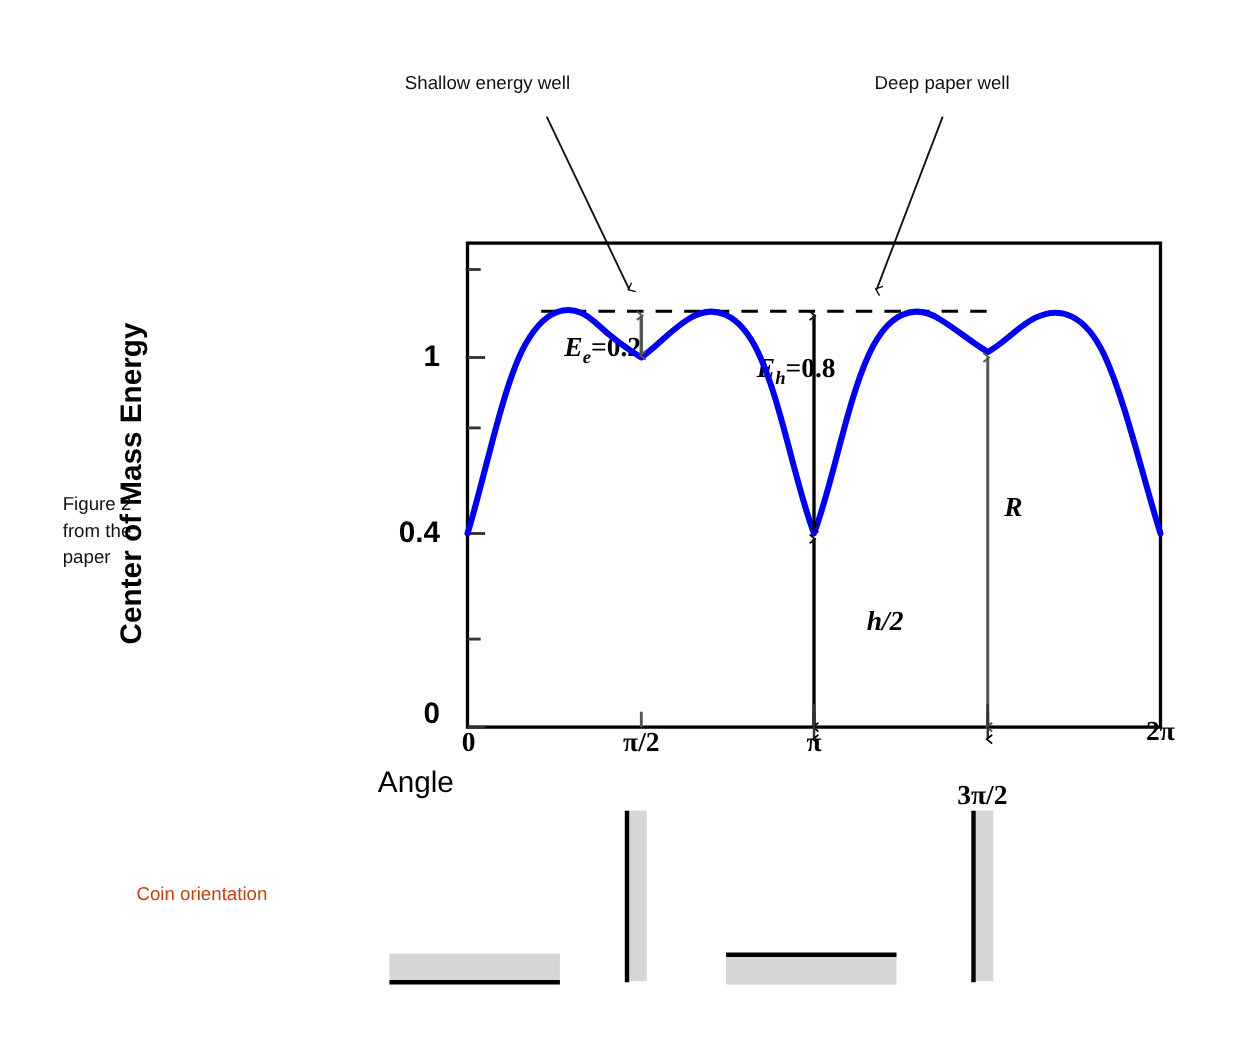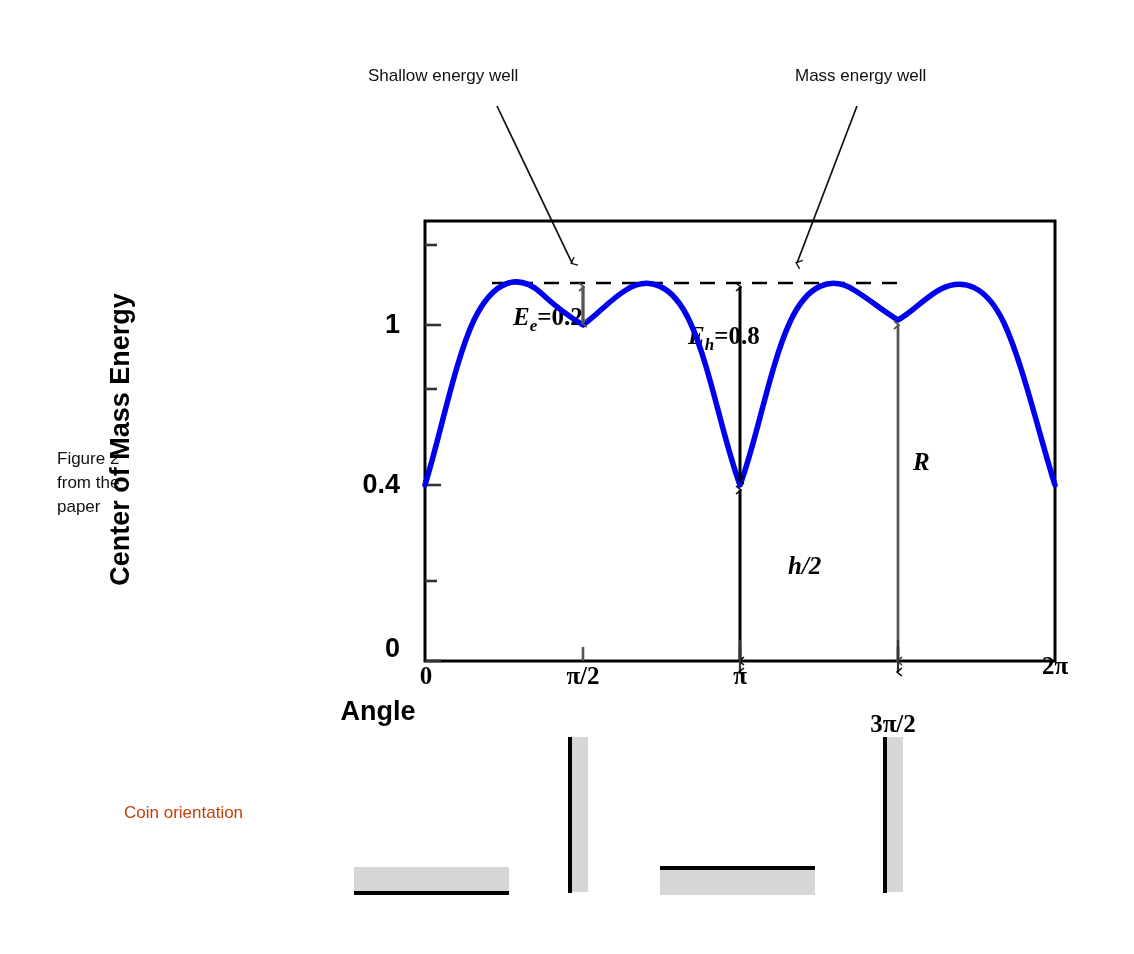--- a/index.html
+++ b/index.html
@@ -21,21 +21,21 @@
   }
   .anno-label{
     position:absolute;font-family:"Liberation Sans",sans-serif;
     font-size:17px;color:#111;white-space:nowrap;
   }
   #label-shallow{left:368px;top:66px;}
   #label-deep{left:795px;top:66px;}
 
   .axis-title-x{
     position:absolute;left:0;top:696px;width:944px;text-align:center;
-    font-family:"Liberation Sans",sans-serif;font-weight:bold;
+    font-family:"Liberation Sans",sans-serif;font-weight:normal;
     font-size:27px;color:#000;
   }
   .axis-title-x span{position:relative;left:-94px;}
   .axis-title-y{
     position:absolute;left:-45px;top:424px;width:330px;text-align:center;
     transform:rotate(-90deg);transform-origin:center center;
     font-family:"Liberation Sans",sans-serif;font-weight:bold;
     font-size:27px;color:#000;
   }
 
@@ -60,21 +60,21 @@
 </head>
 <body>
 
 <div id="figure-root">
 
   <div class="caption-block">Figure 2
 from the
 paper</div>
 
   <div class="anno-label" id="label-shallow">Shallow energy well</div>
-  <div class="anno-label" id="label-deep">Mass energy well</div>
+  <div class="anno-label" id="label-deep">Deep paper well</div>
 
   <div class="axis-title-x">
     <span>Angle</span>
   </div>
   <div class="axis-title-y">Center of Mass Energy</div>
 
   <div class="tick-y" style="left:330px;top:633px;">0</div>
   <div class="tick-y" style="left:330px;top:469px;">0.4</div>
   <div class="tick-y" style="left:330px;top:309px;">1</div>
 

